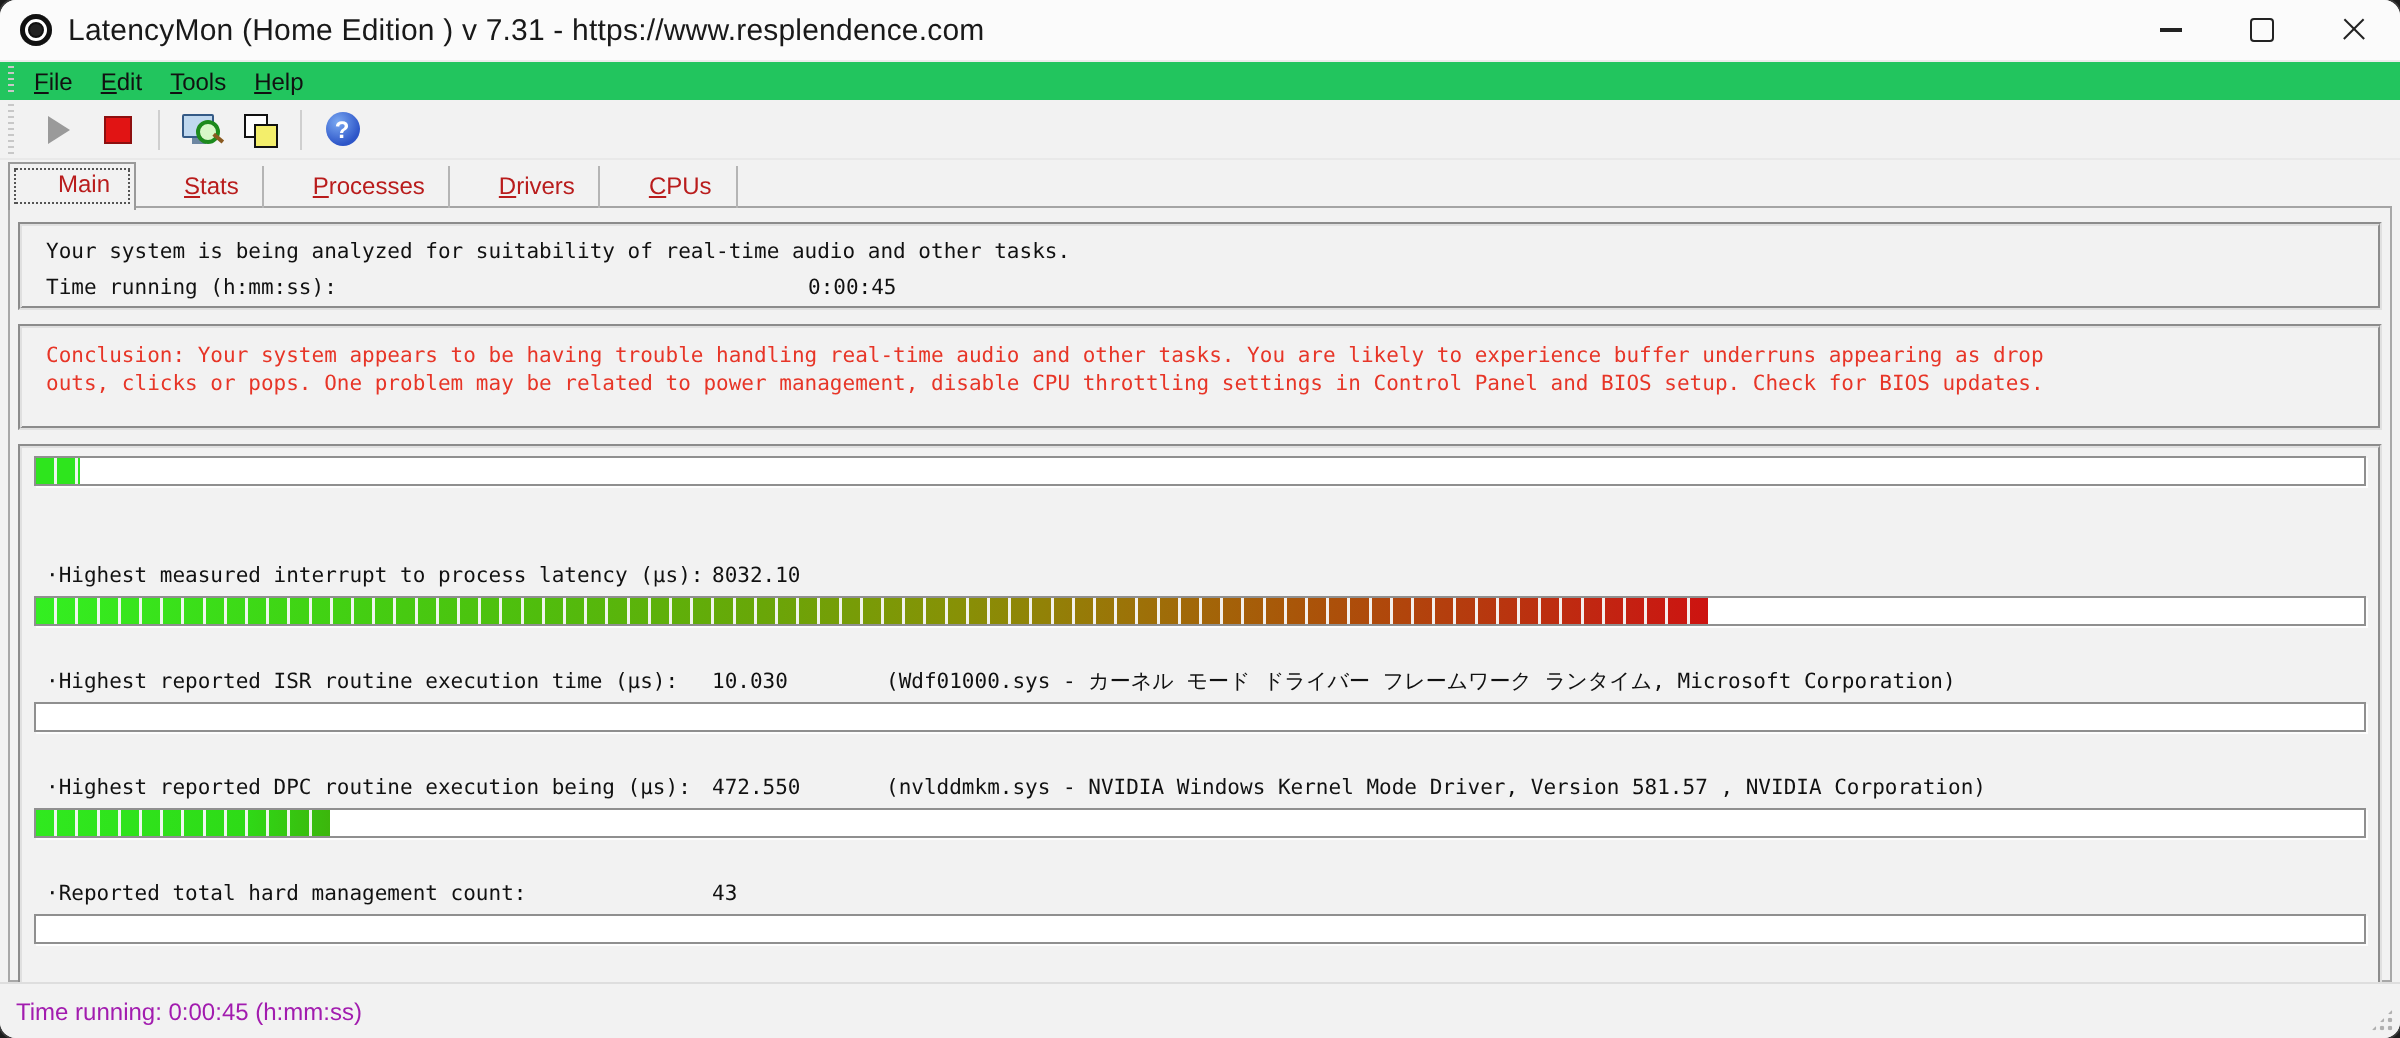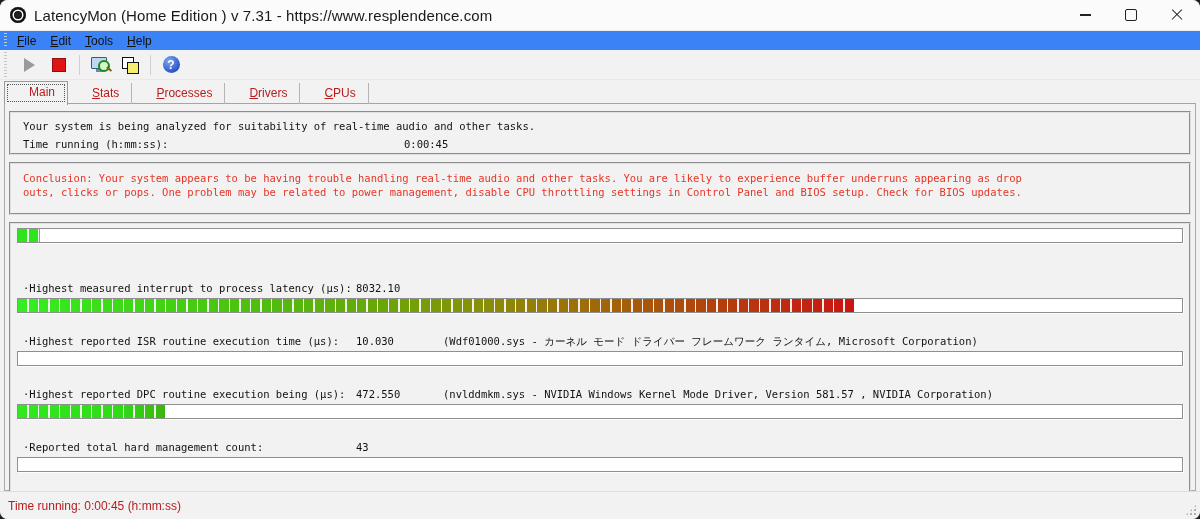--- a/index.html
+++ b/index.html
@@ -12,21 +12,21 @@
   .app-icon::after{content:"";position:absolute;inset:5px;border-radius:50%;background:#222;}
   .title-text{font-size:15px;color:#191919;letter-spacing:.1px;}
   .win-controls{margin-left:auto;display:flex;height:100%;}
   .win-btn{width:46px;height:100%;display:flex;align-items:center;justify-content:center;}
   .glyph-min{width:11px;height:1.4px;background:#222;}
   .glyph-max{width:10px;height:10px;border:1.4px solid #222;border-radius:2px;}
   .glyph-close{position:relative;width:12px;height:12px;}
   .glyph-close::before,.glyph-close::after{content:"";position:absolute;left:-1px;top:5px;width:14px;height:1.4px;background:#222;}
   .glyph-close::before{transform:rotate(45deg);} .glyph-close::after{transform:rotate(-45deg);}
   
-  .menubar{height:19px;display:flex;align-items:center;padding-left:10px;background:#3b82f6;position:relative;}
+  .menubar{height:19px;display:flex;align-items:center;padding-left:10px;background:#22c55e;position:relative;}
   .gripper{position:absolute;left:4px;top:2px;bottom:2px;width:3px;
     background-image:repeating-linear-gradient(180deg,#c8c8c8 0 1px,transparent 1px 3px);}
   .menu-item{font-size:12px;color:#111;padding:1px 7px;display:inline-block;}
   .menu-item::first-letter{text-decoration:underline;}
   
   .toolbar{height:29px;display:flex;align-items:center;padding-left:14px;background:#f2f2f2;position:relative;border-bottom:1px solid #e9e9e9;}
   .tool-btn{width:26px;height:24px;display:flex;align-items:center;justify-content:center;margin:0 2px;}
   .tool-sep{width:1px;height:20px;background:#cfcfcf;margin:0 5px;}
   .icon-play{width:0;height:0;border-left:11px solid #9a9a9a;border-top:7px solid transparent;border-bottom:7px solid transparent;}
   .icon-stop{width:12px;height:12px;background:#e11414;border:1px solid #8d0f0f;}
@@ -65,21 +65,21 @@
   .bar-track{margin:0 6px;height:13px;border:1px solid #8f8f8f;background:#ffffff;box-shadow:1px 1px 0 rgba(255,255,255,.8);position:relative;overflow:hidden;}
   .bar-fill{position:absolute;left:0;top:0;bottom:0;}
   .bar-fill::after{content:"";position:absolute;inset:0;
     background-image:repeating-linear-gradient(90deg,rgba(255,255,255,0) 0 9.1px,rgba(248,248,248,.95) 9.1px 10.6px);}
   .fill-green{background:#2ee51d;}
   .fill-green2{background:linear-gradient(90deg,#30e91f 0%,#2edb17 70%,#3cb60c 100%);}
   .fill-gradient{background:linear-gradient(90deg,#33ef21 0%,#40d414 16%,#50bd0d 30%,#68a708 43%,#879106 55%,#9d7108 66%,#aa5409 76%,#b63a0e 86%,#c42112 95%,#cd1310 100%);}
   .fill-empty{background:transparent;}
   
   .statusbar{position:absolute;left:0;right:0;bottom:0;height:27px;background:#f2f2f2;border-top:1px solid #dedede;
-    display:flex;align-items:center;padding-left:8px;font-size:12px;color:#b91c1c;}
+    display:flex;align-items:center;padding-left:8px;font-size:12px;color:#a21caf;}
   .resize-grip{position:absolute;right:3px;bottom:3px;width:12px;height:12px;
     background-image:radial-gradient(circle,#b0b0b0 1px,transparent 1.3px);background-size:4px 4px;background-position:bottom right;
     clip-path:polygon(100% 0,100% 100%,0 100%);}
 </style>
 </head>
 <body>
 
 <div class="window">
 
   <div class="titlebar">

